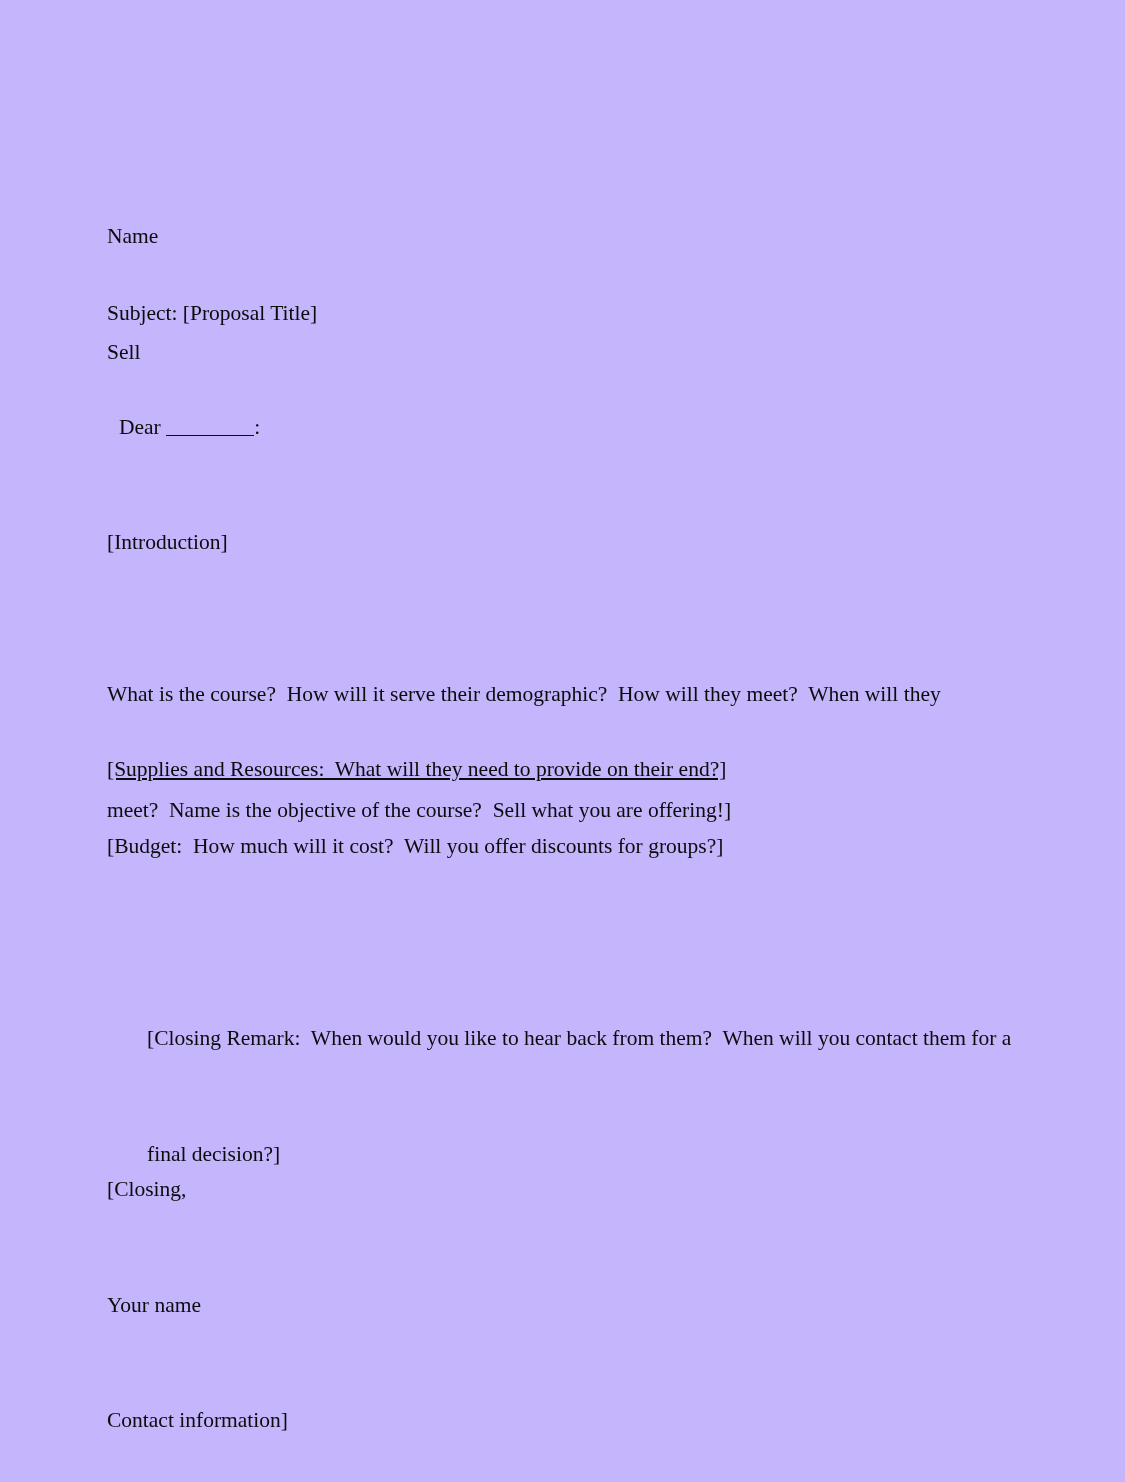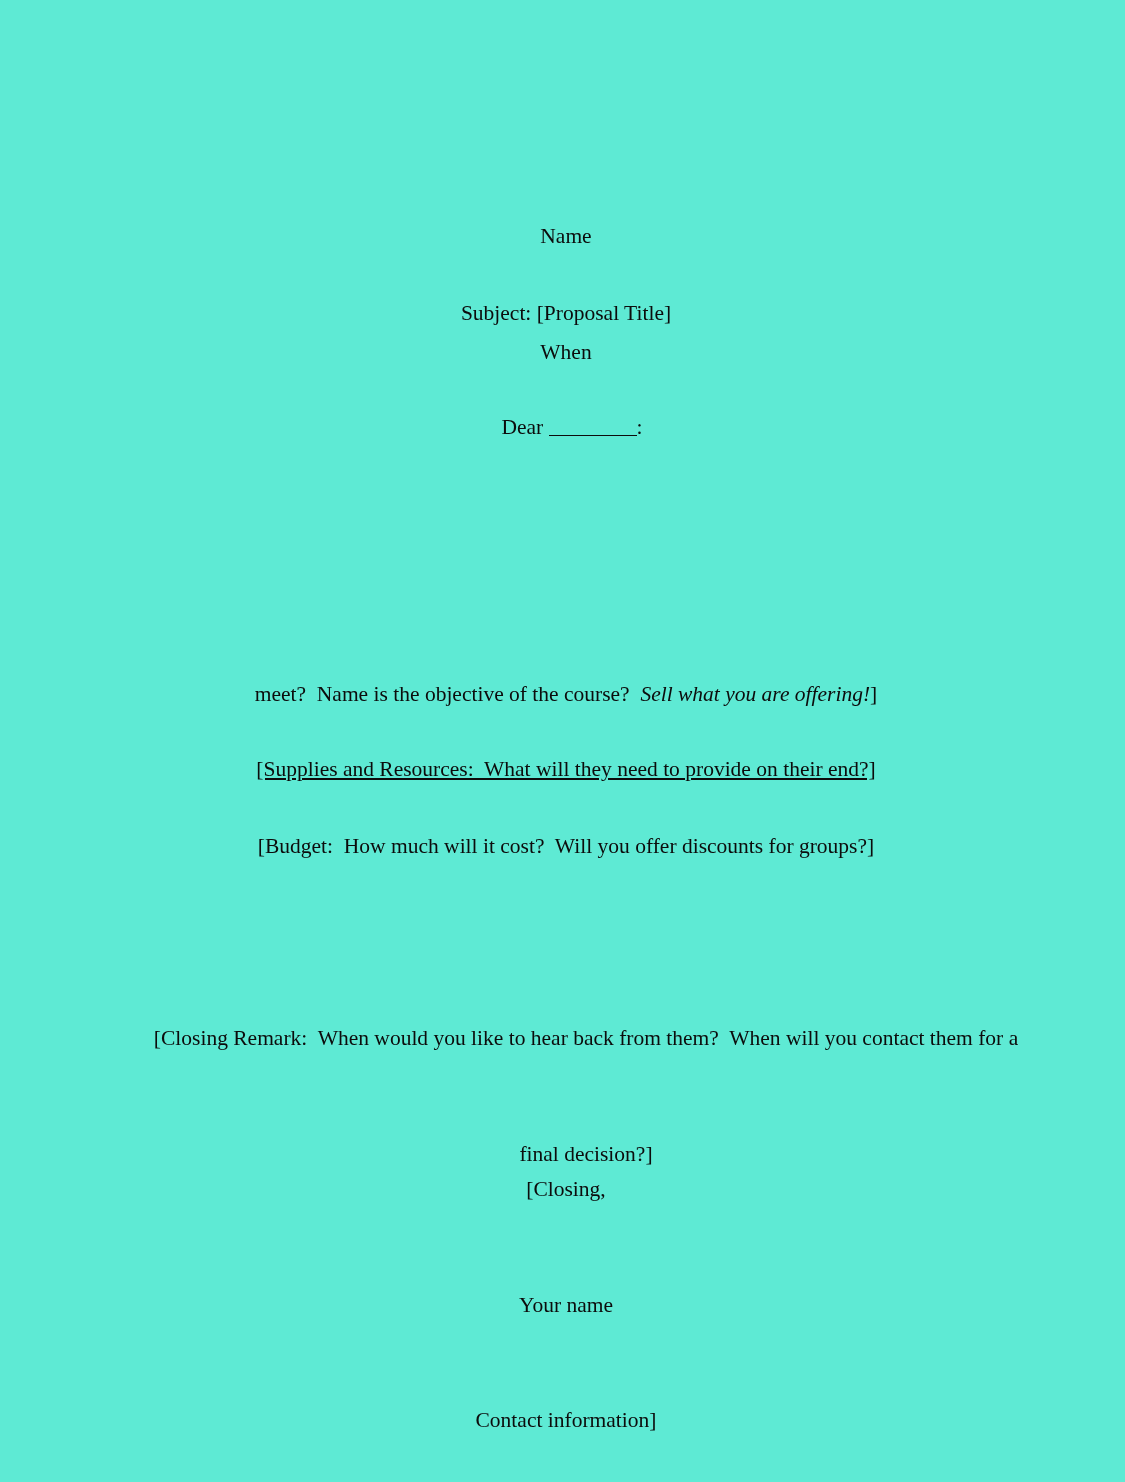--- a/index.html
+++ b/index.html
@@ -4,61 +4,62 @@
 <style>
   html, body {
     margin: 0;
     padding: 0;
     background: #ffffff;
   }
   .page {
     position: relative;
     width: 1125px;
     height: 1482px;
-    background: #5eead4;
+    background: #c4b5fd;
     font-family: "Liberation Serif", "DejaVu Serif", serif;
     font-size: 21.5px;
     line-height: 38.5px;
     color: #0c0c0c;
     overflow: hidden;
-    text-align: center;
   }
   .block {
     position: absolute;
     left: 107px;
     right: 100px;
     white-space: pre-wrap;
   }
   .line { white-space: pre-wrap; }
-  .italic { font-style: italic; }
+  .italic { }
   .blank-line {
     display: inline-block;
     width: 88px;
     border-bottom: 1.6px solid #0c0c0c;
     height: 1em;
     vertical-align: baseline;
     margin-bottom: -2px;
   }
 </style>
 </head>
 <body>
 
 <div class="page">
 
   <div class="block" style="top: 140px;">
     <div class="line">Name</div>
-    <div class="line">When</div>
+    <div class="line">Sell</div>
   </div>
 
   <div class="block" style="top: 294px;">Subject: [Proposal Title]</div>
 
   <div class="block" style="top: 408px; margin-left: 12px;"><span>Dear </span><span class="blank-line"></span><span>:</span></div>
 
+  <div class="block" style="top: 523px;">[Introduction]</div>
 
   <div class="block" style="top: 598px;">
+    <div class="line">What is the course?  How will it serve their demographic?  How will they meet?  When will they</div>
     <div class="line"><span>meet?  Name is the objective of the course?  </span><span class="italic">Sell what you are offering!</span><span>]</span></div>
   </div>
 
   <div class="block" style="top: 750px; text-decoration: underline;">[Supplies and Resources:  What will they need to provide on their end?]</div>
 
   <div class="block" style="top: 827px;">[Budget:  How much will it cost?  Will you offer discounts for groups?]</div>
 
   <div class="block" style="top: 942px; margin-left: 40px;">
     <div class="line">[Closing Remark:  When would you like to hear back from them?  When will you contact them for a</div>
     <div class="line">final decision?]</div>

